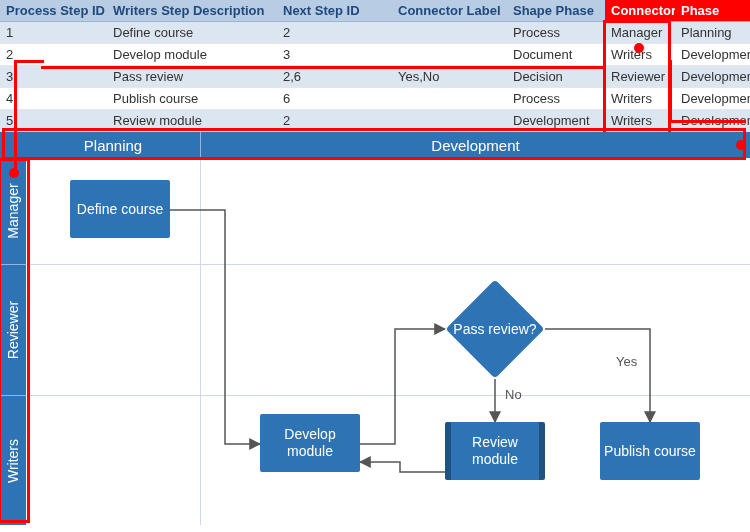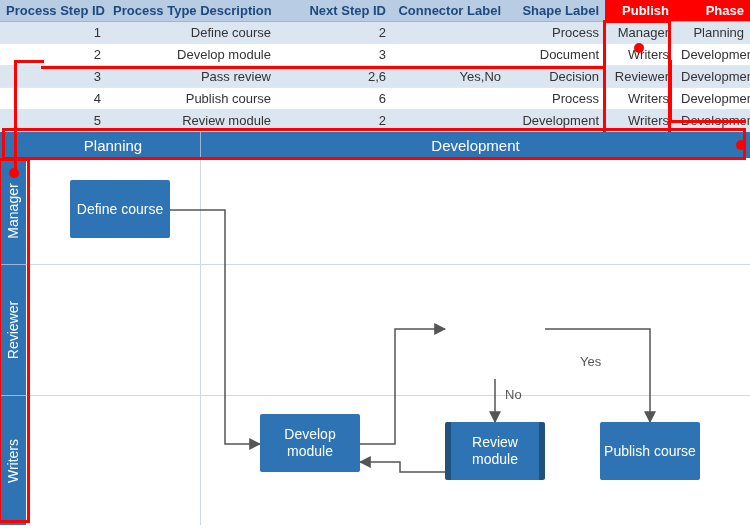--- a/index.html
+++ b/index.html
@@ -12,21 +12,21 @@
     width: 750px;
   }
   
   table.data {
     border-collapse: collapse;
     width: 100%;
     table-layout: fixed;
   }
   table.data th, table.data td {
     padding: 3px 6px;
-    text-align: right;
+    text-align: left;
     border-bottom: 1px solid #e6e6e6;
     font-size: 13px;
     white-space: nowrap;
     overflow: hidden;
   }
   table.data th {
     background: #b8cce4;
     color: #1f497d;
     font-weight: 600;
     border-bottom: 1px solid #9bb5d8;
@@ -174,25 +174,25 @@
         <col style="width:170px">
         <col style="width:115px">
     <col style="width:115px">
         <col style="width:98px">
         <col style="width:70px">
         <col style="width:75px">
   </colgroup>
   <thead>
     <tr>
       <th>Process Step ID</th>
-      <th>Process Type Description</th>
+      <th>Writers Step Description</th>
       <th>Next Step ID</th>
       <th>Connector Label</th>
-      <th>Shape Label</th>
-      <th class="hl">Publish</th>
+      <th>Shape Phase</th>
+      <th class="hl">Connector</th>
       <th class="hl">Phase</th>
     </tr>
   </thead>
   <tbody>
     <tr class="even">
       <td>1</td>
       <td>Define course</td>
       <td>2</td>
       <td></td>
       <td>Process</td>
@@ -289,31 +289,37 @@
   </svg>
 
   <div class="procbox" style="left:70px; top:48px; width:100px; height:58px;">
     <span>Define course</span>
   </div>
 
   <div class="procbox doc" style="left:260px; top:282px; width:100px; height:58px;">
     <span>Develop module</span>
   </div>
 
+  <div class="diamond" style="left:445px; top:147px;">
+    <div class="sq"></div>
+    <div class="txt">
+        <span>Pass review?</span>
+      </div>
+  </div>
 
   <div class="procbox sub" style="left:445px; top:290px; width:100px; height:58px;">
     <span>Review module</span>
   </div>
 
   <div class="procbox" style="left:600px; top:290px; width:100px; height:58px;">
     <span>Publish course</span>
   </div>
 
   <div class="smalltxt" style="left:505px; top:255px;">No</div>
-  <div class="smalltxt" style="left:580px; top:222px;">Yes</div>
+  <div class="smalltxt" style="left:616px; top:222px;">Yes</div>
 
   <div class="redbox" style="left:2px; top:-4px; width:744px; height:32px;"></div>
   <div class="redbox" style="left:-2px; top:26px; width:32px; height:365px;"></div>
   <div class="reddot" style="left:736px; top:8px;"></div>
   <div class="redhr" style="left:669px; top:-72px; width:3px; height:60px;"></div>
   <div class="redhr" style="left:669px; top:-12px; width:77px; height:3px;"></div>
   <div class="redhr" style="left:14px; top:-72px; width:30px; height:3px;"></div>
   <div class="redhr" style="left:14px; top:-72px; width:3px; height:112px;"></div>
   <div class="reddot" style="left:9px; top:36px;"></div>
 </div>

